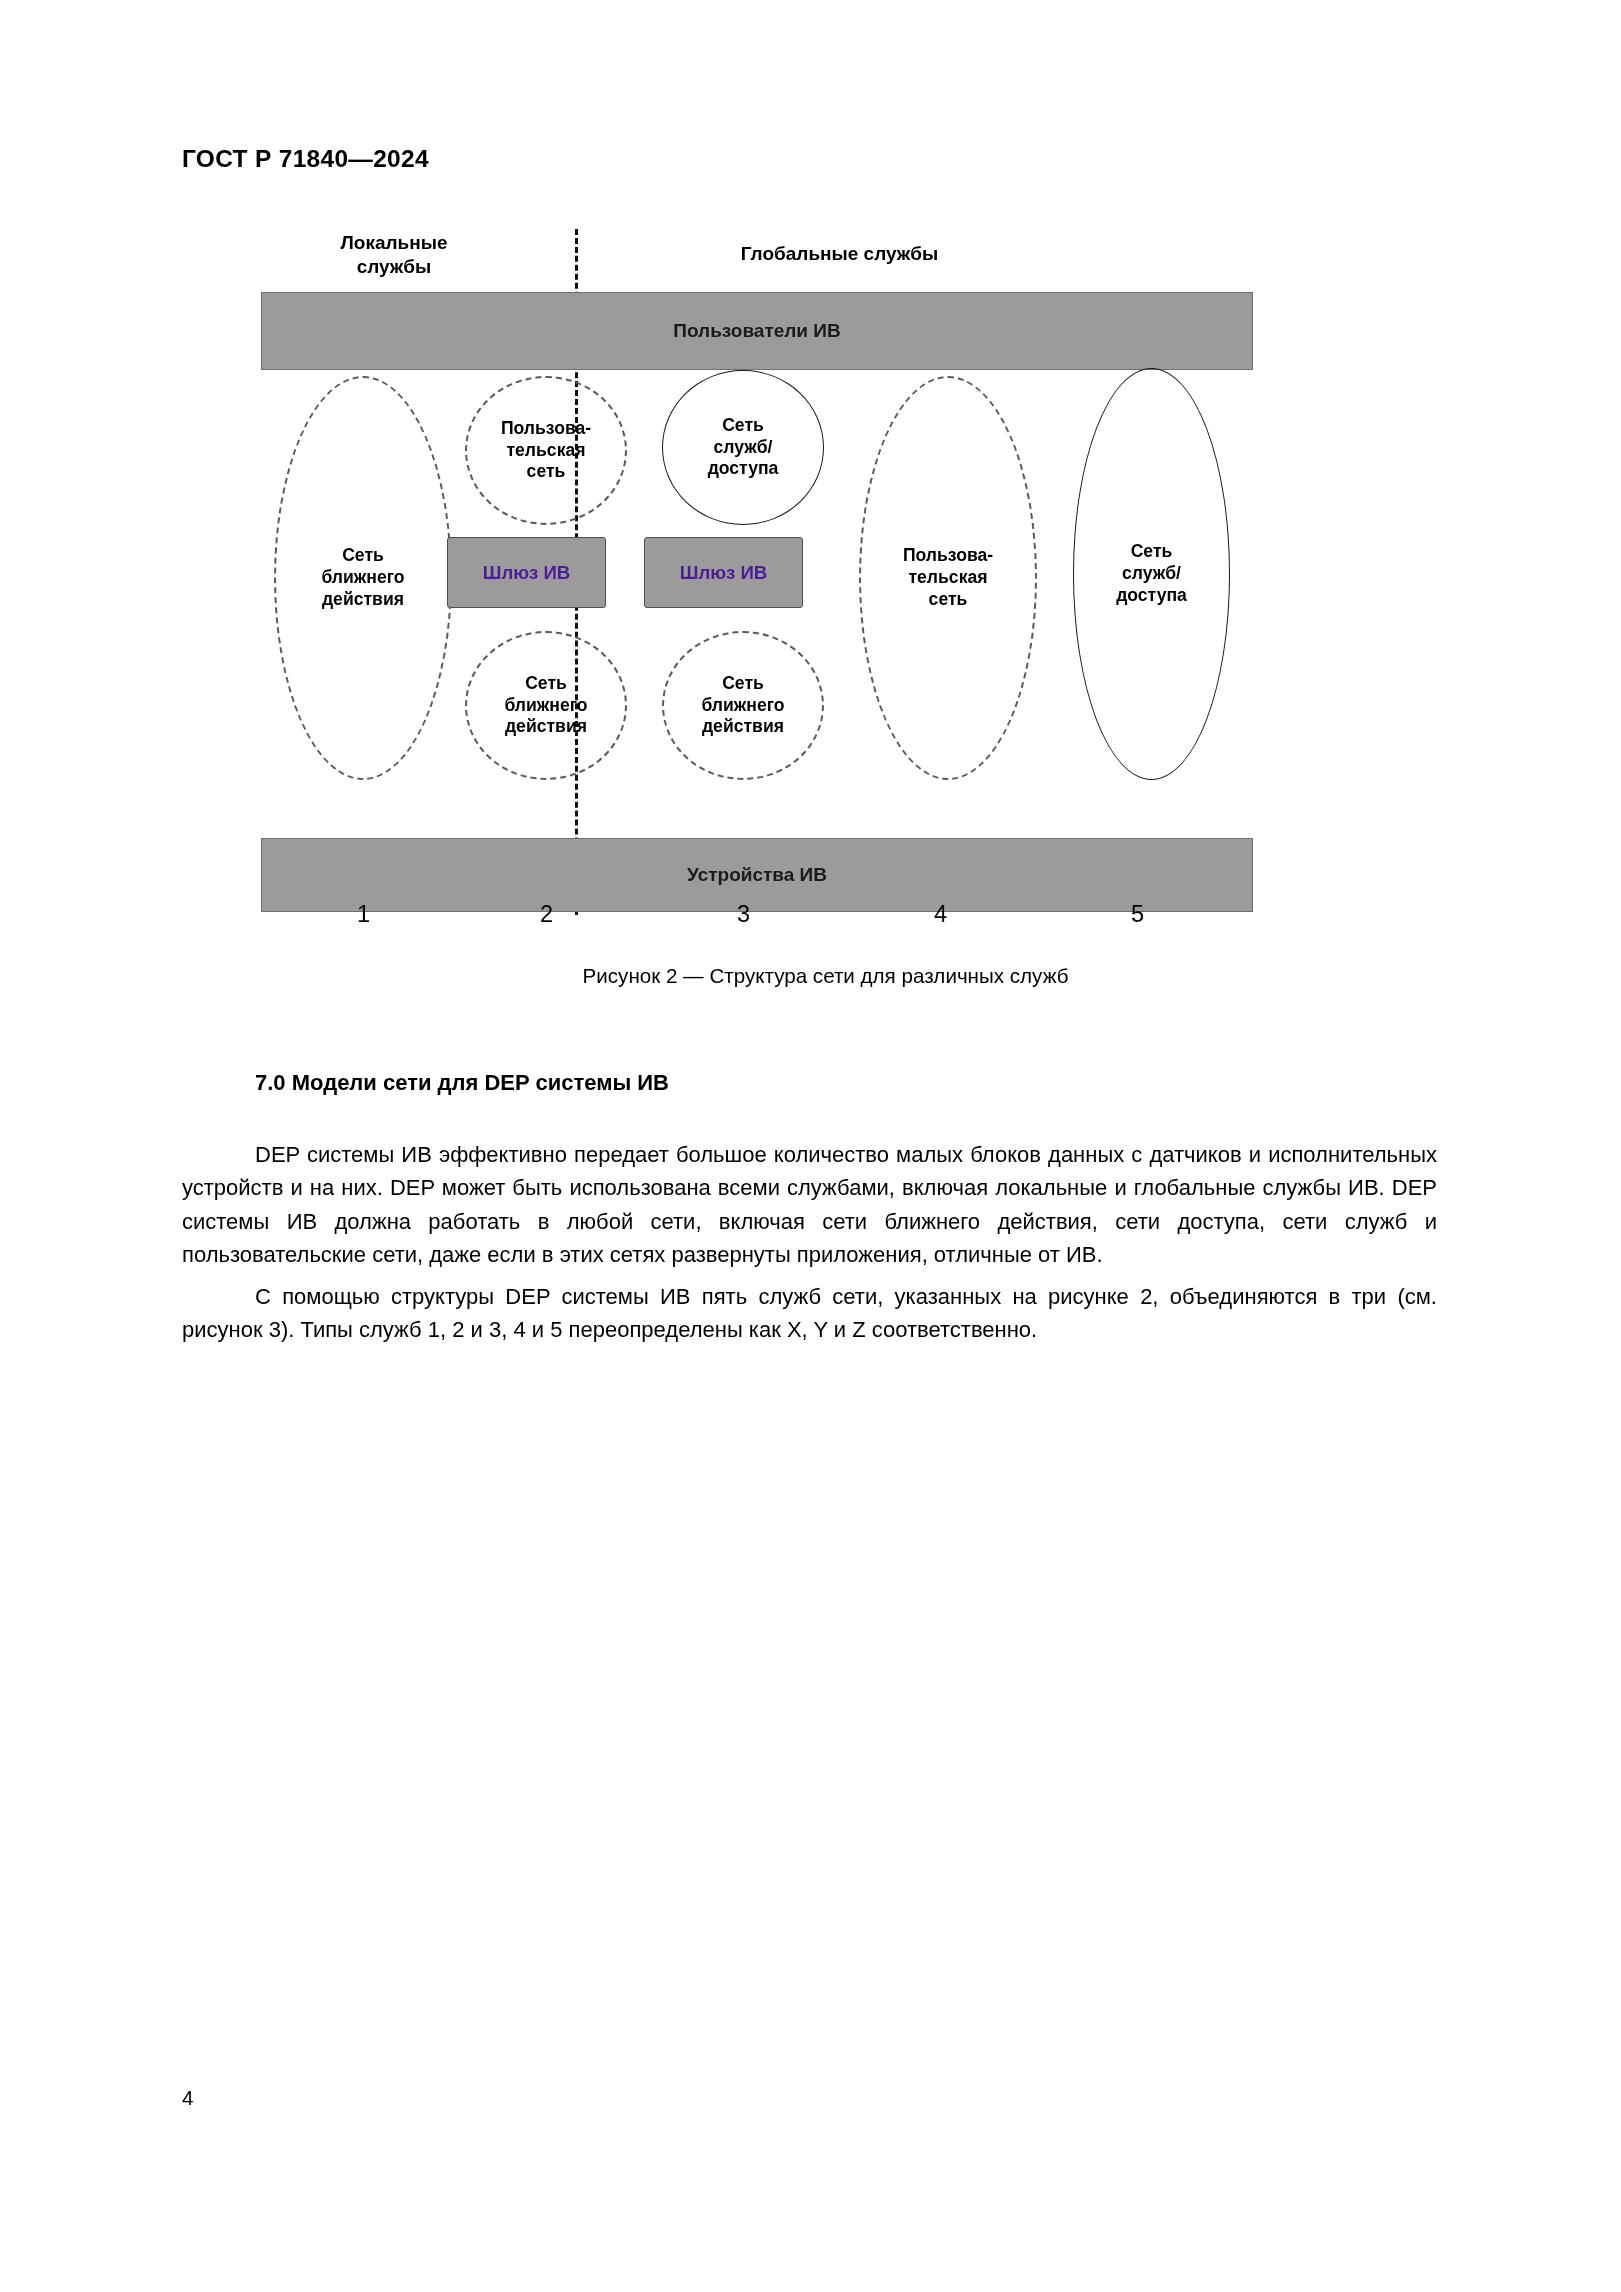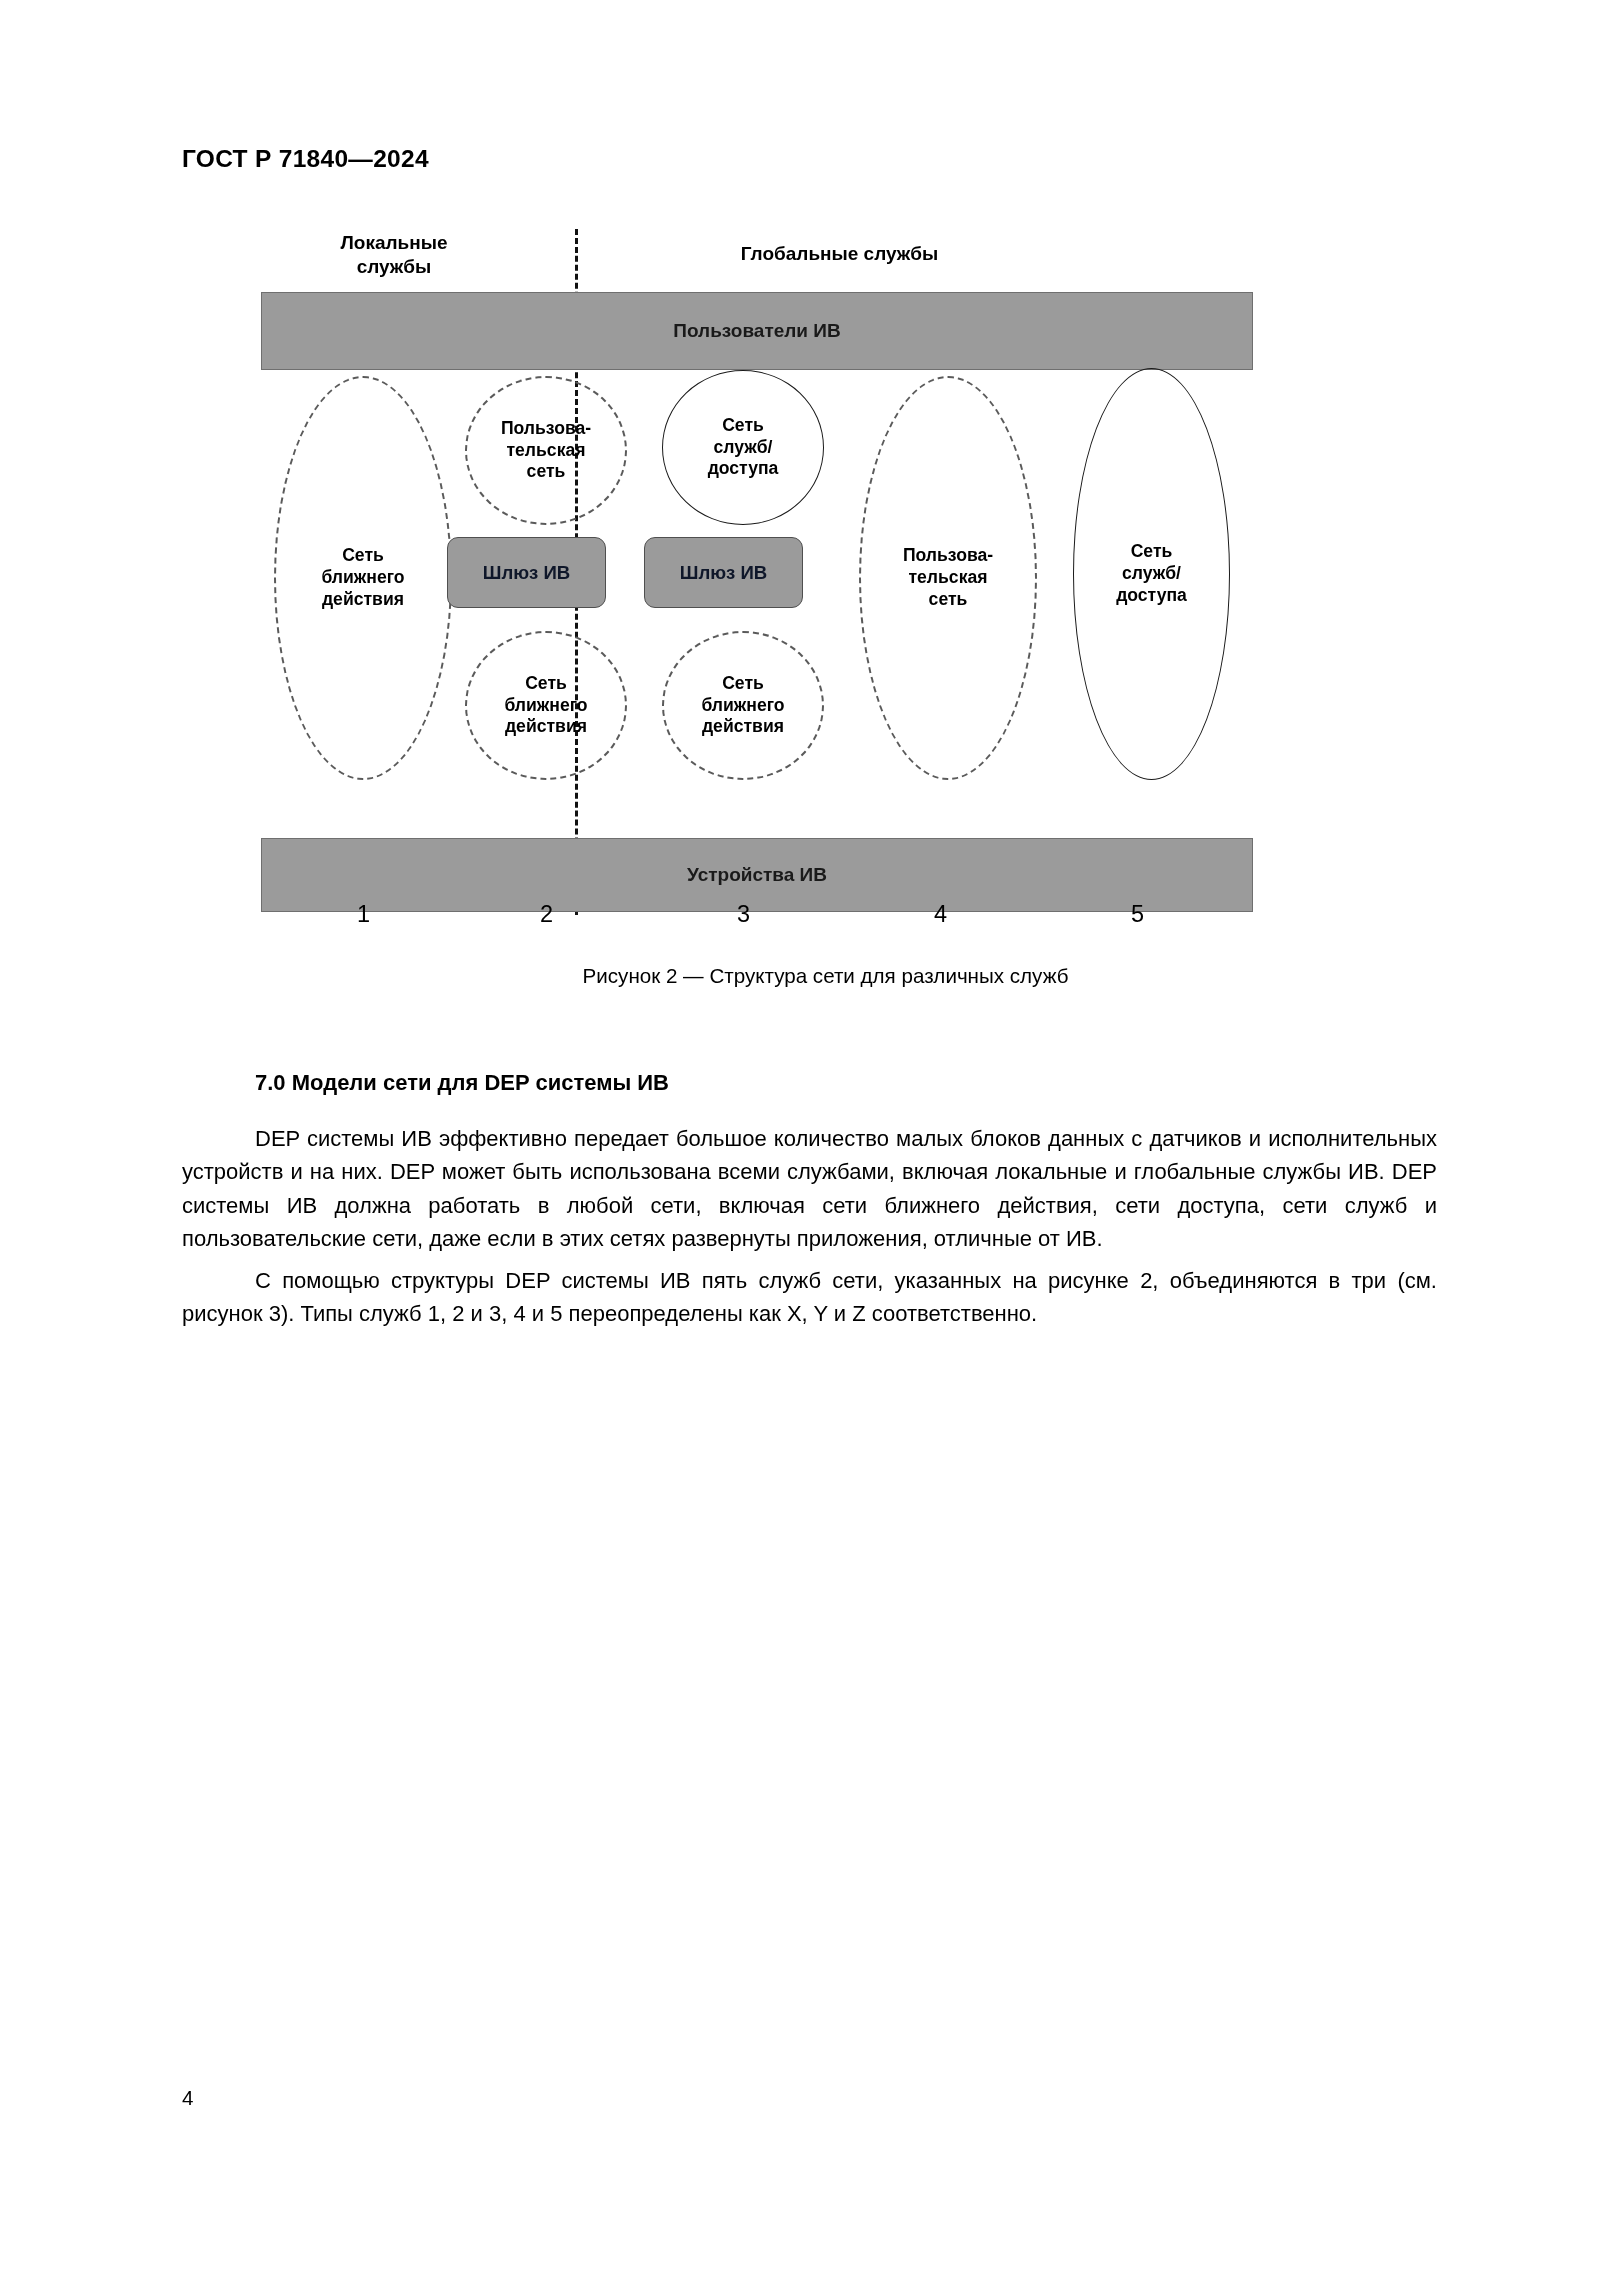--- a/index.html
+++ b/index.html
@@ -163,24 +163,24 @@
     left: 875px;
     top: 147px;
     width: 157px;
     height: 412px;
   }
 
   .gateway {
     position: absolute;
     background: #9b9b9b;
     border: 1px solid #4f4f4f;
-    border-radius: 11px;
+    border-radius: 3px;
     font-size: 18.6px;
     font-weight: bold;
-    color: #0f172a;
+    color: #4c1d95;
     display: flex;
     align-items: center;
     justify-content: center;
   }
   .gw2 {
     left: 249px;
     top: 316px;
     width: 157px;
     height: 69px;
   }
@@ -223,20 +223,21 @@
   }
 
   .para {
     position: absolute;
     left: 182px;
     width: 1255px;
     font-size: 22px;
     line-height: 1.52;
     text-align: justify;
     text-indent: 73px;
+    margin-top: 16px;
   }
   .p1 { top: 1122px; }
   .p2 { top: 1264px; }
 
   .page-number {
     position: absolute;
     left: 182px;
     top: 2086px;
     font-size: 20.6px;
   }

